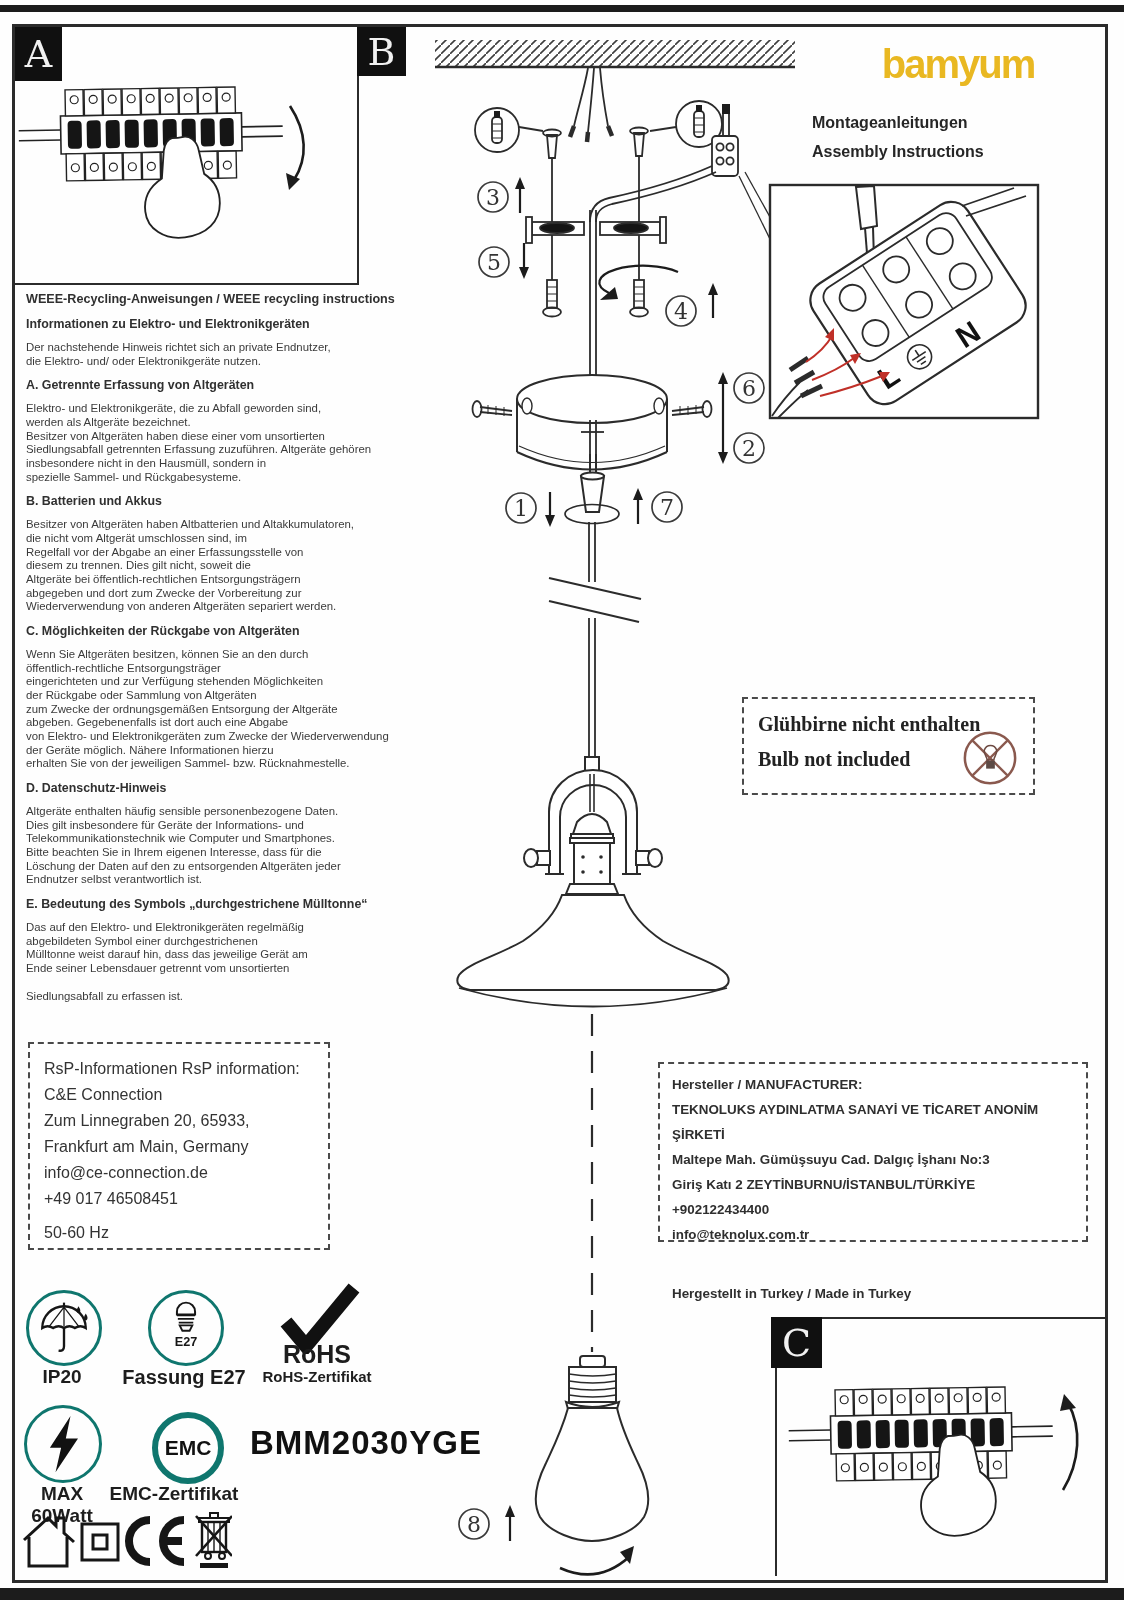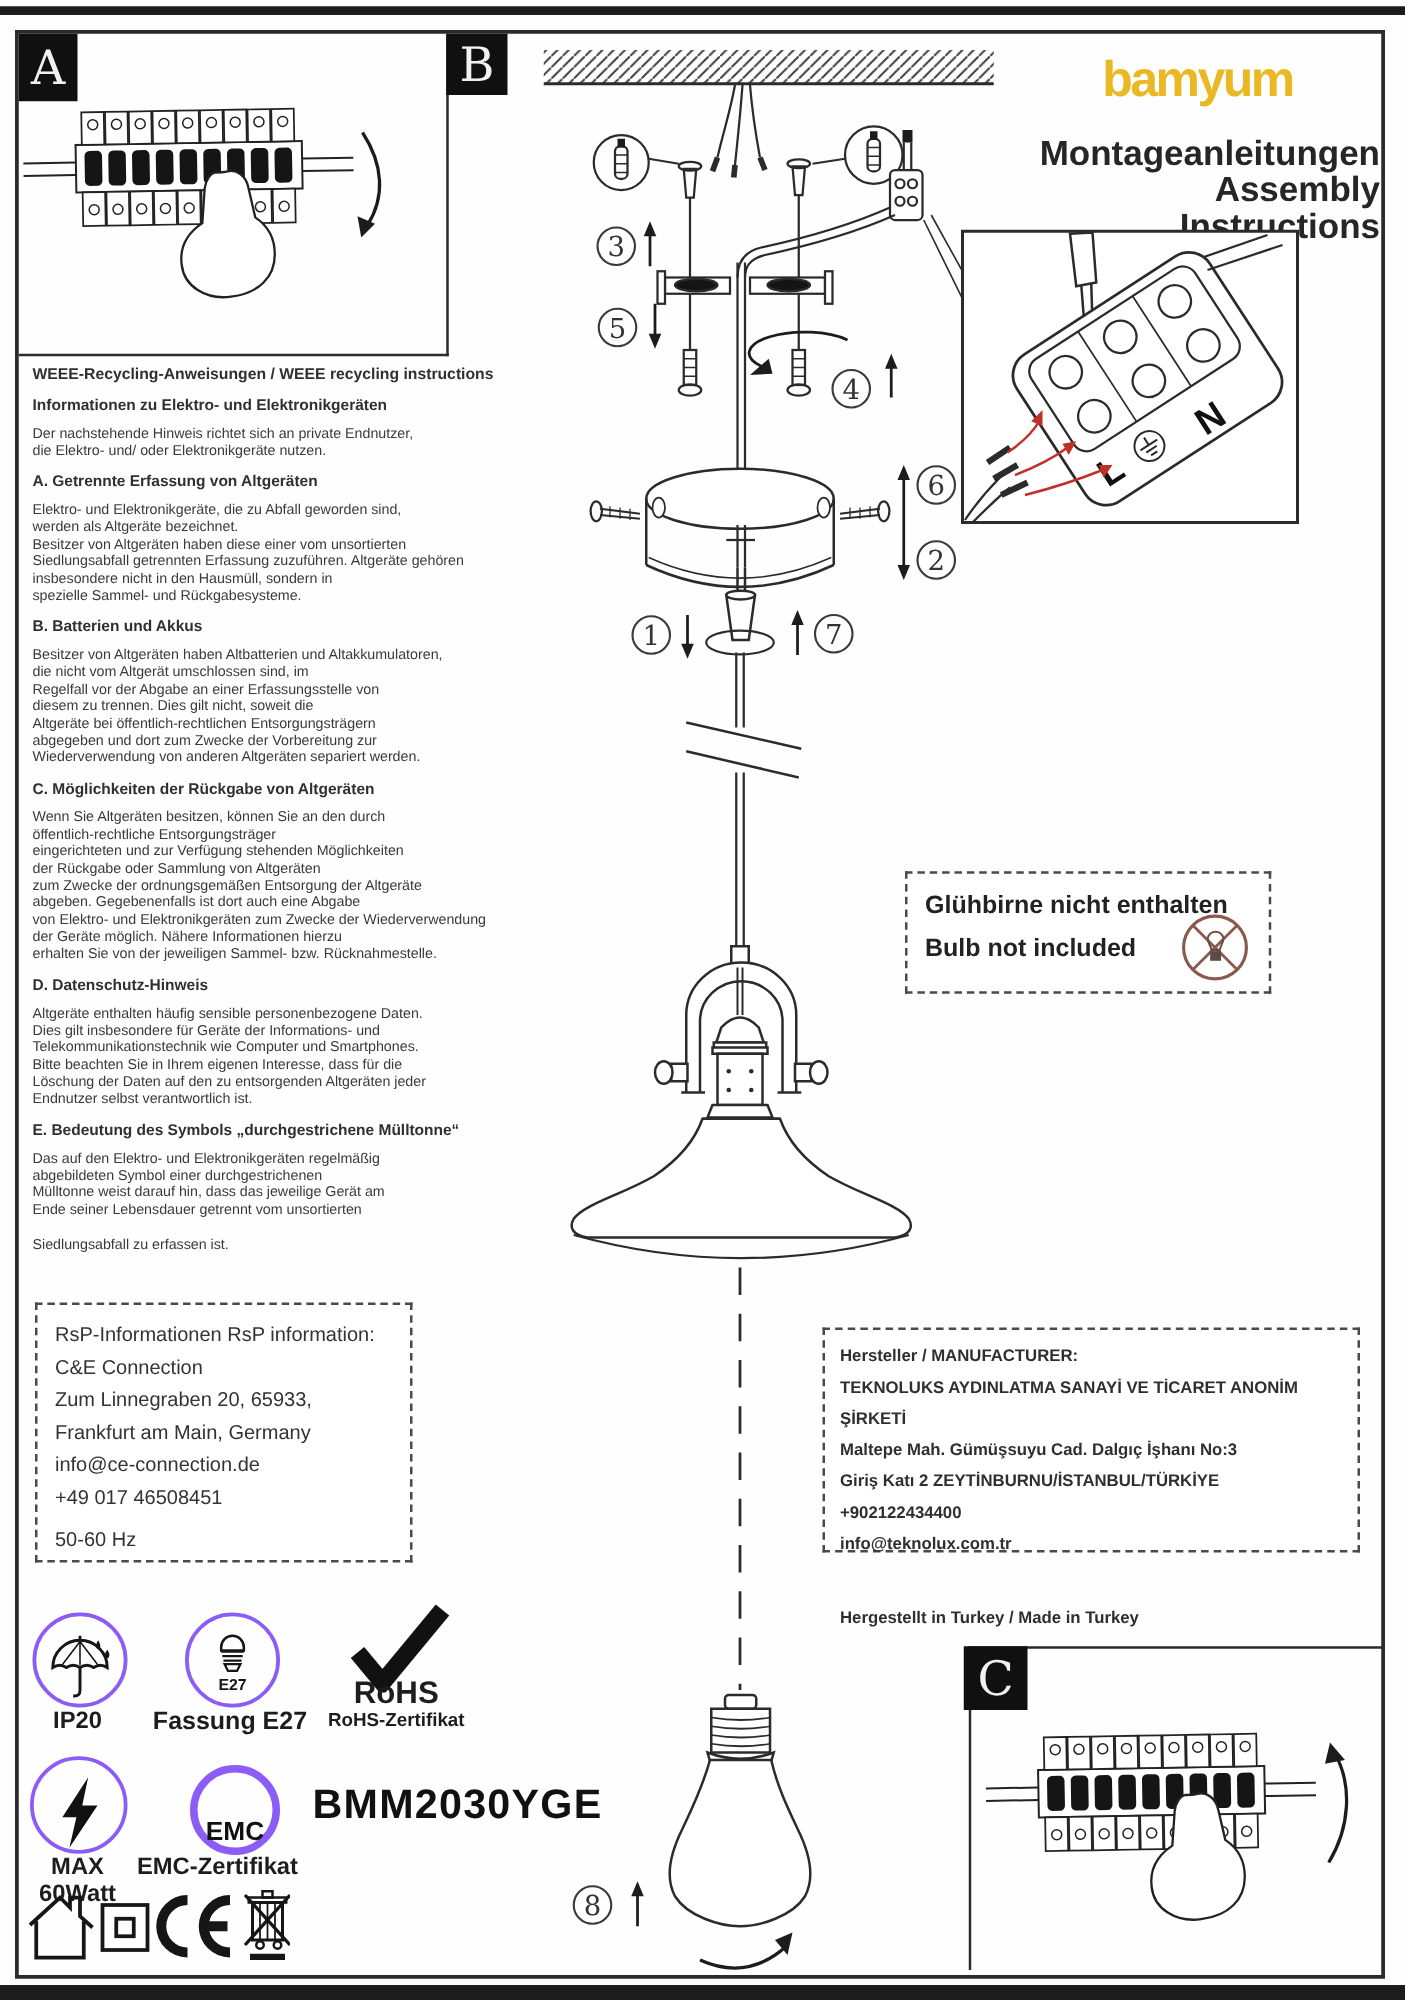--- a/index.html
+++ b/index.html
@@ -15,23 +15,23 @@
   .weee{width:402px;font-size:11.4px;line-height:1.2;color:#3a3a3a;}
   .weee h3{font-size:12.4px;margin:10px 0 9px 0;color:#303030;}
   .weee p{white-space:pre-line;margin:0 0 10px 0;}
   .weee h3:empty{display:none;}
   .rsp div{font-size:16px;line-height:26px;color:#333;}
   .rsp .hz{margin-top:8px;}
   .man div{font-size:13.4px;line-height:25px;font-weight:bold;color:#2f2f2f;}
   .man .origin{margin-top:34px;}
   .bulbnote div{font-size:20px;line-height:35px;color:#222;font-weight:bold;}
   .brand-logo{font-size:40px;font-weight:bold;letter-spacing:-2px;color:#e9b822;text-align:center;}
-  .brand-sub{font-size:28px;font-weight:bold;color:#262626;text-align:right;line-height:29px;}
+  .brand-sub{font-size:16px;font-weight:bold;color:#262626;text-align:left;line-height:29px;}
   .badgelbl{font-weight:bold;color:#1d1d1d;text-align:center;}
-  .circ{border:3px solid #8b5cf6;border-radius:50%;display:flex;align-items:flex-end;justify-content:center;}
+  .circ{border:3px solid #0f766e;border-radius:50%;display:flex;align-items:center;justify-content:center;}
   svg{display:block;}
   .lineart{pointer-events:none;}
   .model{font-size:33px;font-weight:bold;color:#111;letter-spacing:1px;}
 </style>
 </head>
 <body>
 
 <div class="page">
 
   <div class="abs bar" style="left:0;top:5px;width:1124px;height:7px;"></div>
@@ -94,21 +94,21 @@
 Löschung der Daten auf den zu entsorgenden Altgeräten jeder
 Endnutzer selbst verantwortlich ist.</p>
     <h3>E. Bedeutung des Symbols „durchgestrichene Mülltonne“</h3>
     <p>Das auf den Elektro- und Elektronikgeräten regelmäßig
  abgebildeten Symbol einer durchgestrichenen
 Mülltonne weist darauf hin, dass das jeweilige Gerät am
 Ende seiner Lebensdauer getrennt vom unsortierten</p>
     <p style="margin-top:14px;">Siedlungsabfall zu erfassen ist.</p>
   </div>
 
-  <div class="abs dashbox bulbnote" style="left:724px;top:697px;width:293px;height:98px;padding:8px 0 0 14px;box-sizing:border-box;">
+  <div class="abs dashbox bulbnote" style="left:742px;top:697px;width:293px;height:98px;padding:8px 0 0 14px;box-sizing:border-box;font-family:Liberation Serif, serif;">
     <div>Glühbirne nicht enthalten</div>
     <div>Bulb not included</div>
     <svg class="abs" style="right:14px;bottom:6px;" width="58" height="58" viewBox="0 0 60 60">
       <circle cx="30" cy="30" r="26" fill="none" stroke="#8a594e" stroke-width="2.6"></circle>
       <line x1="12" y1="12" x2="48" y2="48" stroke="#8a594e" stroke-width="2.4"></line>
       <line x1="48" y1="12" x2="12" y2="48" stroke="#8a594e" stroke-width="2.4"></line>
       <path d="M24,22 a7,8 0 0 1 13,0 c0,5 -3,7 -3,10 h-7 c0,-3 -3,-5 -3,-10 z" fill="none" stroke="#6d4a42" stroke-width="1.6"></path>
       <rect x="26" y="33" width="9" height="8" fill="#5d4a45"></rect>
     </svg>
   </div>

